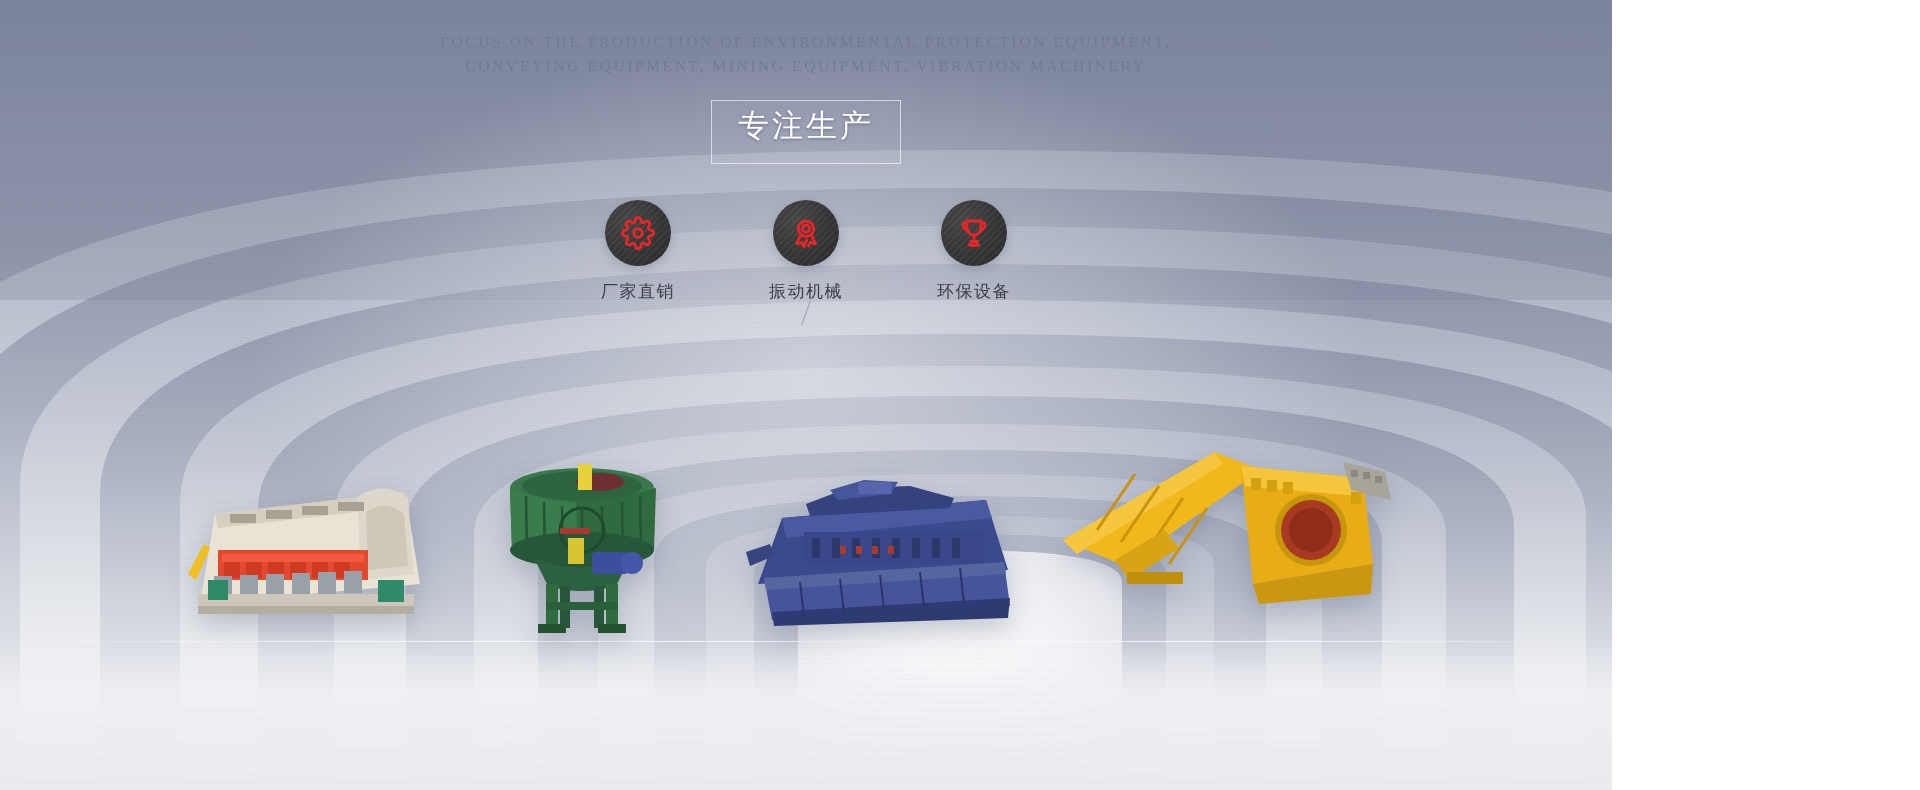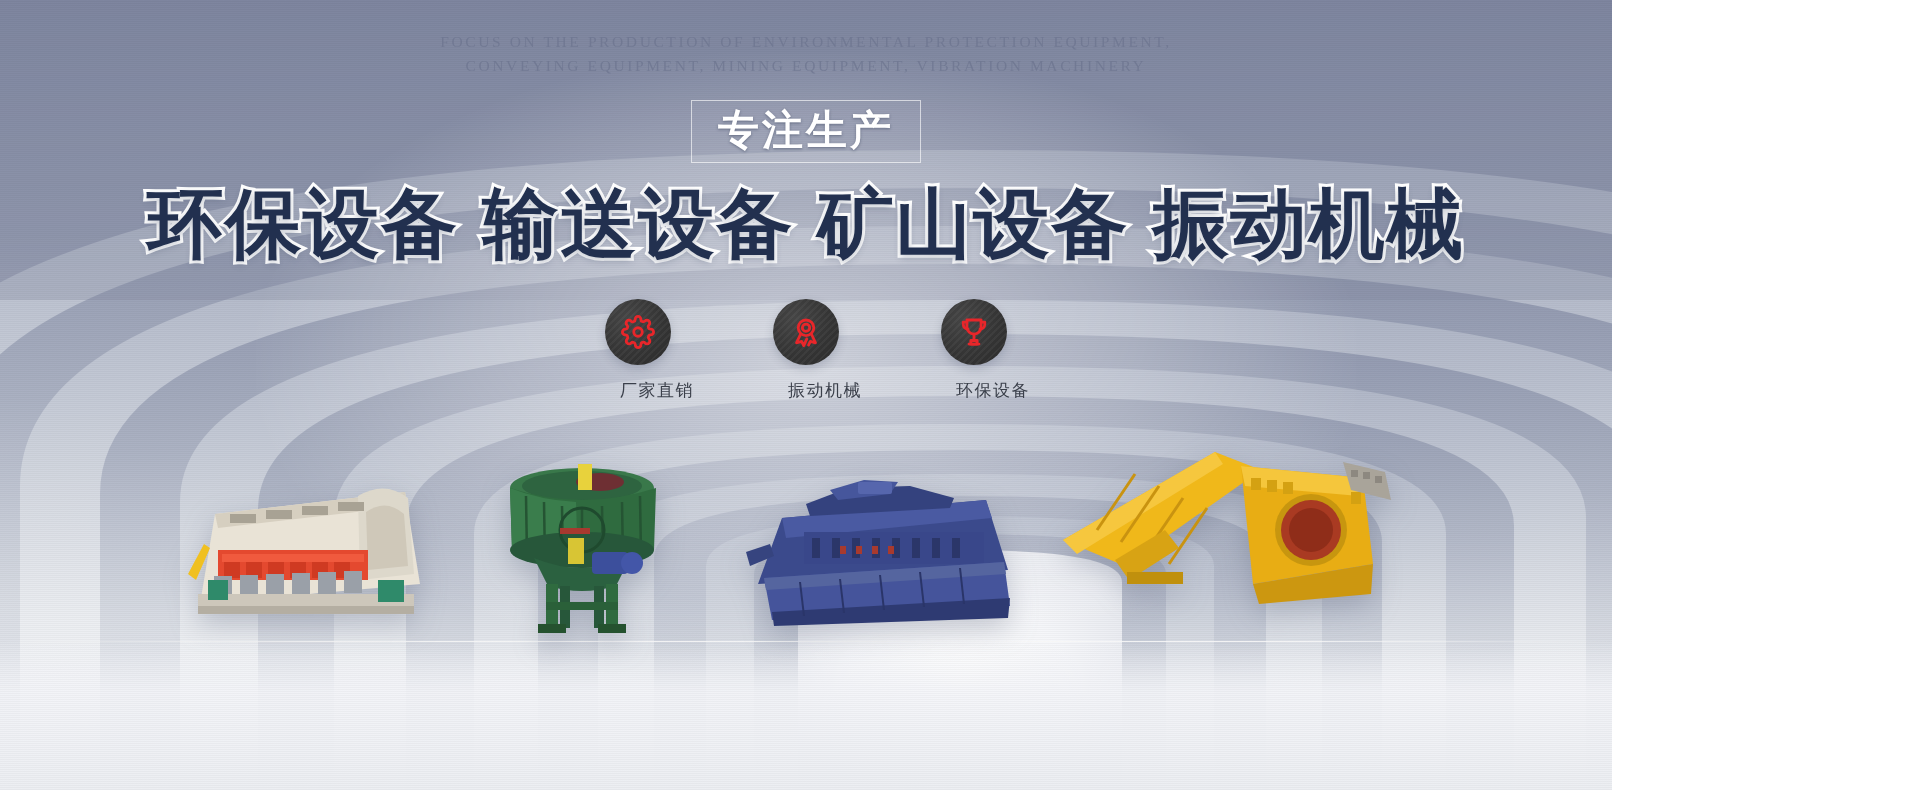--- a/index.html
+++ b/index.html
@@ -84,25 +84,25 @@
     opacity:.62;
     text-transform:uppercase;
     white-space:pre-line;
     user-select:none;
   }
 
   
   .badge-wrap { margin-top:22px; }
   .badge {
     display:inline-block;
-    padding:9px 26px 11px;
+    padding:9px 26px 22px;
     border:1px solid rgba(255,255,255,.62);
     color:#ffffff;
-    font-size:41px;
-    font-weight:bold;
+    font-size:31px;
+    font-weight:normal;
     letter-spacing:3px;
     line-height:1;
     text-shadow:0 1px 3px rgba(40,50,75,.45);
     background:rgba(255,255,255,.04);
   }
 
   
   .headline {
     margin-top:22px;
     font-size:76px;
@@ -127,21 +127,21 @@
     transform:translateX(-50%) rotate(20deg);
   }
 
   
   .features {
     margin-top:36px;
     display:flex;
     justify-content:center;
     gap:56px;
   }
-  .feature { width:112px; text-align:right; }
+  .feature { width:112px; text-align:center; }
 
   .icon-circle {
     width:66px; height:66px;
     margin:0 auto;
     border-radius:50%;
     background:
       repeating-linear-gradient(135deg, rgba(255,255,255,.045) 0 2px, rgba(0,0,0,0) 2px 5px),
       radial-gradient(circle at 34% 30%, #454545 0%, #343434 55%, #2b2b2b 100%);
     display:flex; align-items:center; justify-content:center;
     box-shadow:0 4px 10px rgba(60,70,95,.22);
@@ -392,21 +392,20 @@
 
   <div class="content">
 
     <div class="kicker">FOCUS ON THE PRODUCTION OF ENVIRONMENTAL PROTECTION EQUIPMENT,
 CONVEYING EQUIPMENT, MINING EQUIPMENT, VIBRATION MACHINERY</div>
 
     <div class="badge-wrap">
       <span class="badge">专注生产</span>
     </div>
 
-    <div class="headline">环保设备  输送设备  矿山设备  振动机械</div>
 
     <div class="features">
 
       <div class="feature">
         <div class="icon-circle">
           <svg width="34" height="34" viewBox="0 0 24 24" fill="none" stroke="#e8262a" stroke-width="2" stroke-linecap="round" stroke-linejoin="round">
             <circle cx="12" cy="12" r="3"></circle>
             <path d="M19.4 15a1.65 1.65 0 0 0 .33 1.82l.06.06a2 2 0 0 1-2.83 2.83l-.06-.06a1.65 1.65 0 0 0-1.82-.33 1.65 1.65 0 0 0-1 1.51V21a2 2 0 0 1-4 0v-.09A1.65 1.65 0 0 0 9 19.4a1.65 1.65 0 0 0-1.82.33l-.06.06a2 2 0 0 1-2.83-2.83l.06-.06A1.65 1.65 0 0 0 4.6 15a1.65 1.65 0 0 0-1.51-1H3a2 2 0 0 1 0-4h.09A1.65 1.65 0 0 0 4.6 9a1.65 1.65 0 0 0-.33-1.82l-.06-.06a2 2 0 0 1 2.83-2.83l.06.06A1.65 1.65 0 0 0 9 4.6a1.65 1.65 0 0 0 1-1.51V3a2 2 0 0 1 4 0v.09a1.65 1.65 0 0 0 1 1.51 1.65 1.65 0 0 0 1.82-.33l.06-.06a2 2 0 0 1 2.83 2.83l-.06.06a1.65 1.65 0 0 0-.33 1.82V9a1.65 1.65 0 0 0 1.51 1H21a2 2 0 0 1 0 4h-.09a1.65 1.65 0 0 0-1.51 1z"></path>
           </svg>
         </div>

